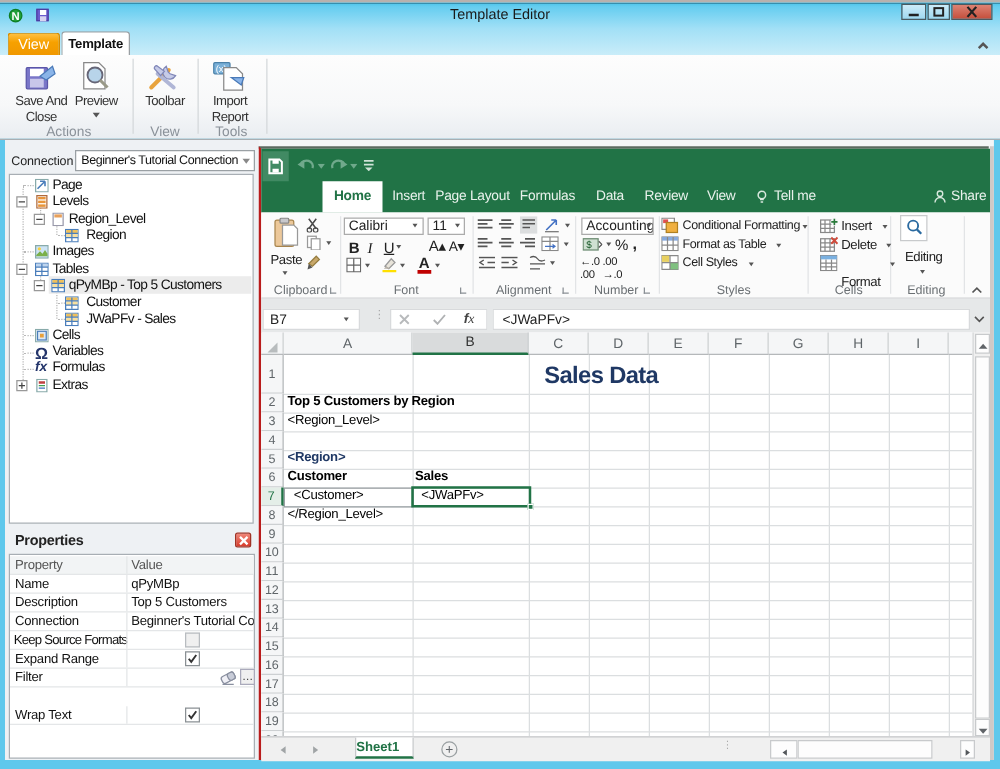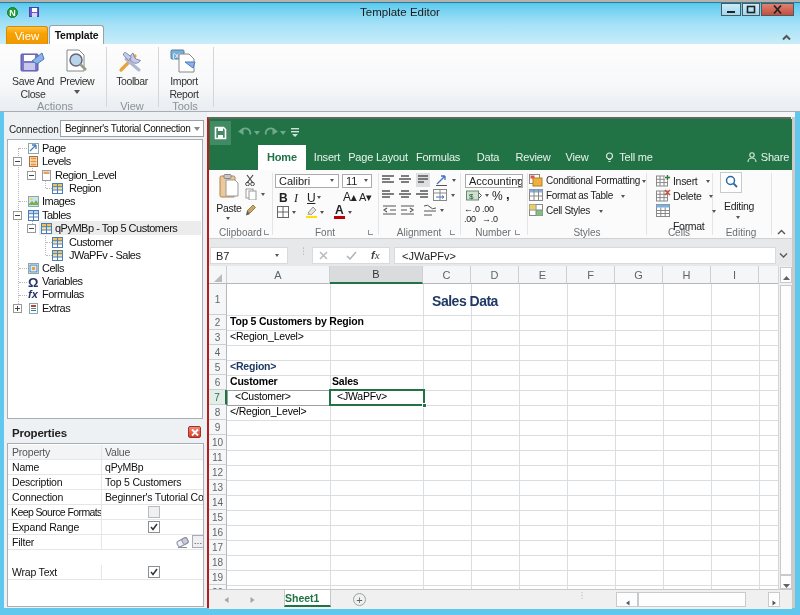--- a/index.html
+++ b/index.html
@@ -597,21 +597,21 @@
     <div class="rn" style="top:166px;height:15px;line-height:15px">11</div>
     <div class="rn" style="top:181px;height:15px;line-height:15px">12</div>
     <div class="rn" style="top:196px;height:15px;line-height:15px">13</div>
     <div class="rn" style="top:211px;height:15px;line-height:15px">14</div>
     <div class="rn" style="top:226px;height:15px;line-height:15px">15</div>
     <div class="rn" style="top:241px;height:15px;line-height:15px">16</div>
     <div class="rn" style="top:256px;height:15px;line-height:15px">17</div>
     <div class="rn" style="top:271px;height:15px;line-height:15px">18</div>
     <div class="rn" style="top:286px;height:15px;line-height:15px">19</div>
     <div class="rn" style="top:301px;height:15px;line-height:15px">20</div>
-    <div class="celltext" style="left:136px;top:5px;width:240px;text-align:center;font-size:14px;font-weight:bold;color:#1f3864;line-height:24px;letter-spacing:-0.5px">Sales Data</div>
+    <div class="celltext" style="left:152px;top:5px;width:240px;text-align:center;font-size:19px;font-weight:bold;color:#1f3864;line-height:24px;letter-spacing:-0.5px">Sales Data</div>
     <div class="celltext" style="left:21px;top:30px;font-weight:bold">Top 5 Customers by Region</div>
     <div class="celltext" style="left:21px;top:45px">&lt;Region_Level&gt;</div>
     <div class="celltext" style="left:21px;top:75px;font-weight:bold;color:#1f3864">&lt;Region&gt;</div>
     <div class="celltext" style="left:21px;top:90px;font-weight:bold">Customer</div>
     <div class="celltext" style="left:123px;top:90px;font-weight:bold">Sales</div>
     <div class="abs" style="left:18px;top:106px;width:104px;height:16px;border:1px solid #9aa0a4"></div>
     <div class="celltext" style="left:26px;top:105px">&lt;Customer&gt;</div>
     <div class="abs" style="left:120px;top:105px;width:96px;height:17px;border:2px solid #217346"></div>
     <div class="abs" style="left:213px;top:119px;width:5px;height:5px;background:#217346;border:1px solid #fff"></div>
     <div class="celltext" style="left:128px;top:105px">&lt;JWaPFv&gt;</div>

